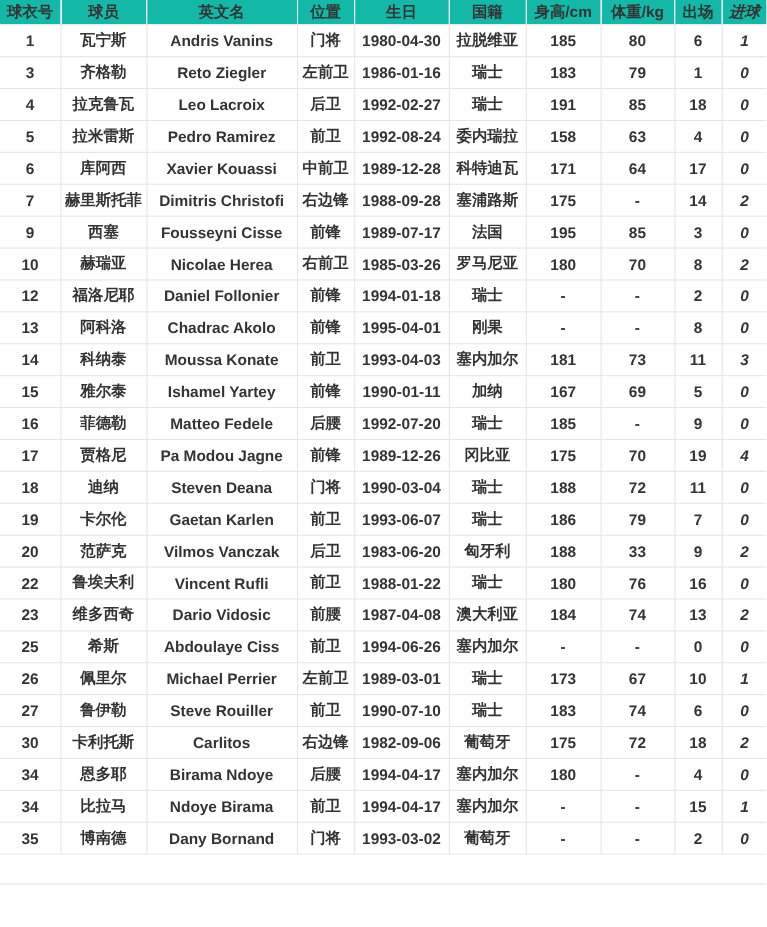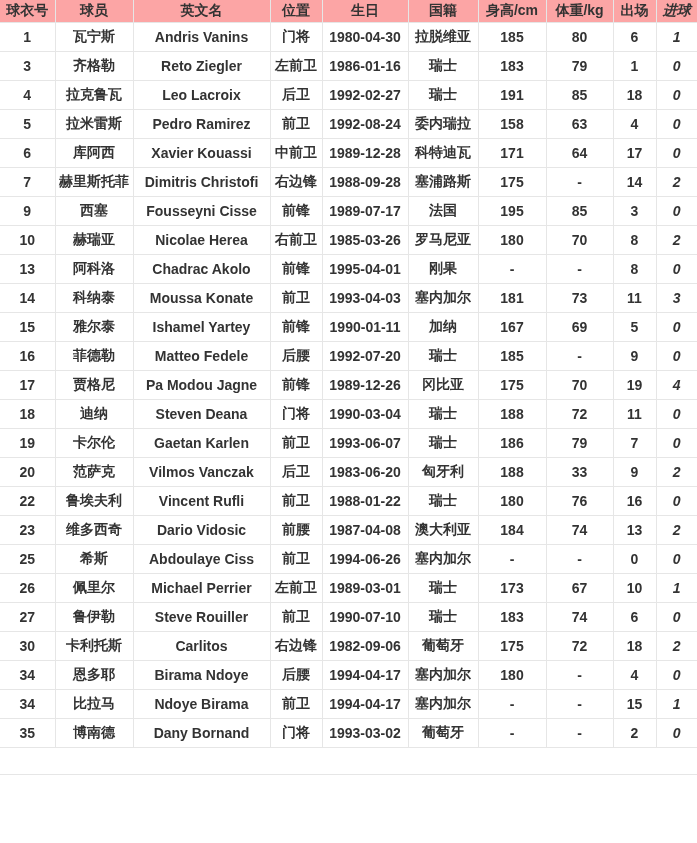--- a/index.html
+++ b/index.html
@@ -34,21 +34,21 @@
     border-bottom: 1px solid #e6e6e6;
     white-space: nowrap;
     overflow: hidden;
   }
   table.roster th:last-child,
   table.roster td:last-child {
     border-right: none;
     font-style: italic;
   }
   table.roster th {
-    background: #fca5a5;
+    background: #14b8a6;
     height: 22px;
     font-size: 14px;
   }
   table.roster td {
     height: 28px;
     background: #ffffff;
   }
   .table-footer {
     width: 697px;
     height: 26px;
@@ -178,20 +178,32 @@
           <td>Nicolae Herea</td>
           <td>右前卫</td>
           <td>1985-03-26</td>
           <td>罗马尼亚</td>
           <td>180</td>
           <td>70</td>
           <td>8</td>
           <td>2</td>
         </tr>
         <tr>
+          <td>12</td>
+          <td>福洛尼耶</td>
+          <td>Daniel Follonier</td>
+          <td>前锋</td>
+          <td>1994-01-18</td>
+          <td>瑞士</td>
+          <td>-</td>
+          <td>-</td>
+          <td>2</td>
+          <td>0</td>
+        </tr>
+        <tr>
           <td>13</td>
           <td>阿科洛</td>
           <td>Chadrac Akolo</td>
           <td>前锋</td>
           <td>1995-04-01</td>
           <td>刚果</td>
           <td>-</td>
           <td>-</td>
           <td>8</td>
           <td>0</td>

